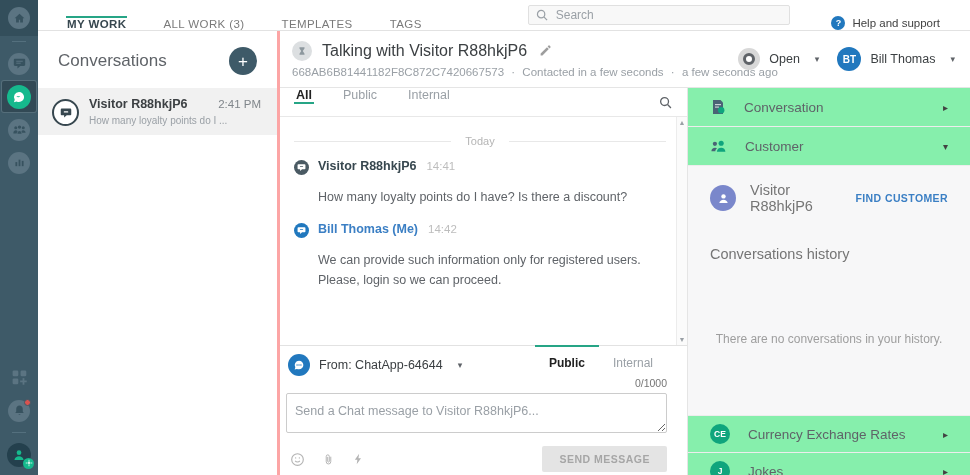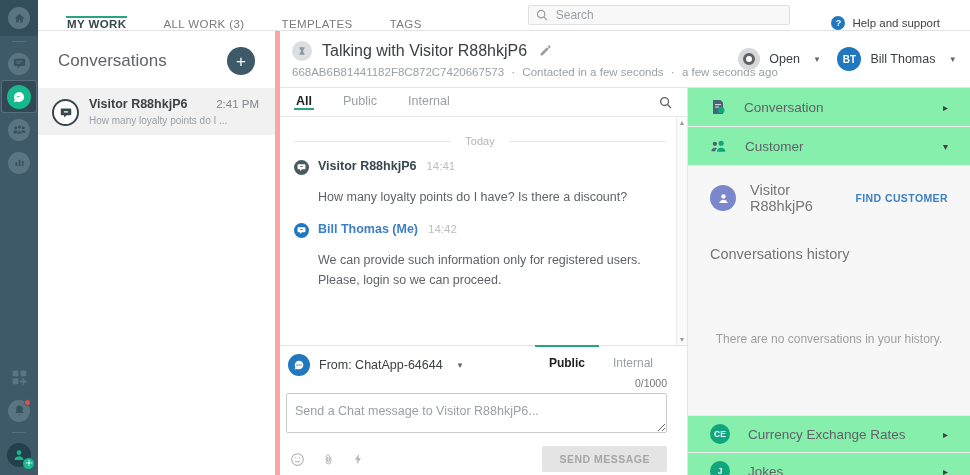--- a/index.html
+++ b/index.html
@@ -36,21 +36,21 @@
 .tb-tab.active{color:#37474f;font-weight:bold;border-top-color:var(--tab-indicator)}
 .tb-search{margin-left:70px;align-self:center;display:flex;align-items:center;gap:7px;width:262px;height:20px;background:#f8f8f8;border:1px solid #e0e0e0;border-radius:2px;padding:0 6px;color:#9aa0a6}
 .tb-search input{border:0;background:transparent;outline:0;font:12px "Liberation Sans",sans-serif;color:#424242;width:100%;padding:0}
 .tb-search input::placeholder{color:#9aa0a6}
 .tb-help{margin-left:auto;margin-right:30px;display:flex;align-items:center;gap:7px;font-size:11.5px;color:#424242;cursor:pointer}
 .help-q{width:14px;height:14px;border-radius:50%;background:var(--avatar-blue);color:#fff;font-size:9px;font-weight:bold;display:flex;align-items:center;justify-content:center}
 
 .content{flex:1;display:flex;min-height:0}
 
 
-.conv-panel{width:242px;border-right:5px solid #fca5a5;flex-shrink:0;background:#fff;display:flex;flex-direction:column}
+.conv-panel{width:242px;border-right:3px solid #fca5a5;flex-shrink:0;background:#fff;display:flex;flex-direction:column}
 .conv-head{display:flex;align-items:center;justify-content:space-between;padding:16px 20px 13px}
 .conv-title{font-size:17px;color:#5f6368}
 .conv-add{width:28px;height:28px;border-radius:50%;background:var(--sidebar-bg);color:#fff;font-size:17px;font-weight:normal;display:flex;align-items:center;justify-content:center;cursor:pointer;line-height:1}
 .conv-item{display:flex;gap:10px;padding:9px 16px 9px 14px;background:#f1f1f1;cursor:pointer}
 .conv-ava{width:27px;height:27px;border-radius:50%;border:2px solid #37474f;background:#fff;display:flex;align-items:center;justify-content:center;flex-shrink:0;margin-top:2px}
 .conv-body{flex:1;min-width:0}
 .conv-row1{display:flex;justify-content:space-between;align-items:baseline}
 .conv-name{font-size:12.5px;font-weight:bold;color:#3c4043}
 .conv-time{font-size:11.5px;color:#80868b}
 .conv-prev{font-size:10px;color:#9aa0a6;white-space:nowrap;overflow:hidden;margin-top:4px}
@@ -71,21 +71,21 @@
 .donut-in{width:12px;height:12px;border-radius:50%;background:#fff;border:3px solid #5f6368}
 .chip-label{font-size:12.5px;color:#3c4043}
 .caret{font-size:9px;color:#5f6368;margin-left:6px}
 .agent-chip{display:flex;align-items:center;gap:9px;cursor:pointer}
 .bt-ava{width:24px;height:24px;border-radius:50%;background:var(--avatar-blue);color:#fff;font-size:10px;font-weight:bold;display:flex;align-items:center;justify-content:center}
 
 .work-body{flex:1;display:flex;min-height:0}
 
 
 .chat-col{width:408px;display:flex;flex-direction:column;border-right:1px solid #e5e5e5;flex-shrink:0}
-.chat-tabs{height:29px;border-bottom:1px solid #e8e8e8;display:flex;align-items:center;padding:0 14px;flex-shrink:0}
+.chat-tabs{height:29px;border-bottom:1px solid #e8e8e8;display:flex;align-items:flex-start;padding:0 14px;flex-shrink:0}
 .chat-tab{margin-right:27px;display:flex;align-items:center;font-size:12.5px;color:#9aa0a6;border-bottom:2px solid transparent;padding:0 2px;cursor:pointer}
 .chat-tab.active{color:#212121;font-weight:bold;border-bottom-color:var(--tab-indicator)}
 .chat-search{margin-left:auto;align-self:center;color:#5f6368;cursor:pointer}
 .chat-body{flex:1;display:flex;min-height:0}
 .messages{flex:1;padding:4px 10px 0 14px;min-width:0;overflow:hidden}
 .day-div{display:flex;align-items:center;gap:14px;color:#b5b5b5;font-size:11px;margin:14px 0 12px}
 .day-div:before,.day-div:after{content:"";flex:1;height:1px;background:#e8e8e8}
 .msg{display:flex;gap:9px;margin-bottom:15px}
 .msg-ava{width:15px;height:15px;border-radius:50%;display:flex;align-items:center;justify-content:center;margin-top:1px;flex-shrink:0}
 .msg-ava.visitor{background:#4a5a63}

